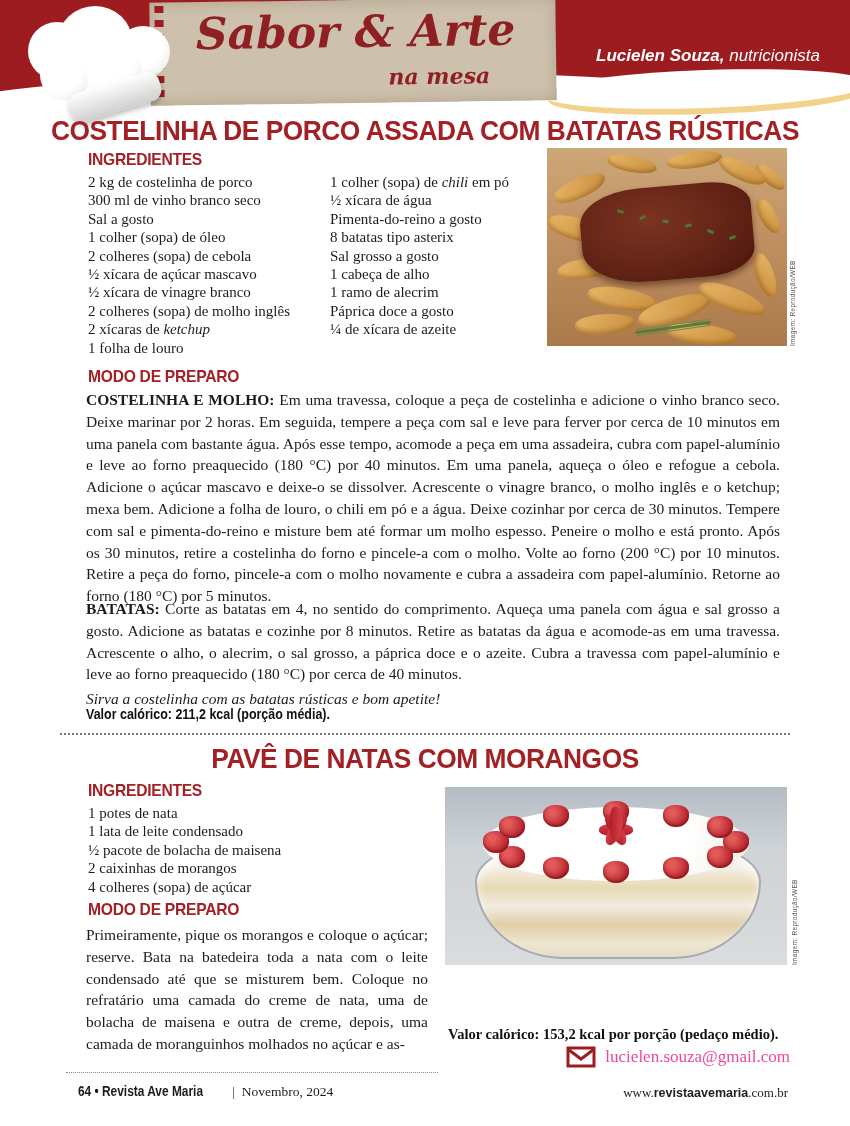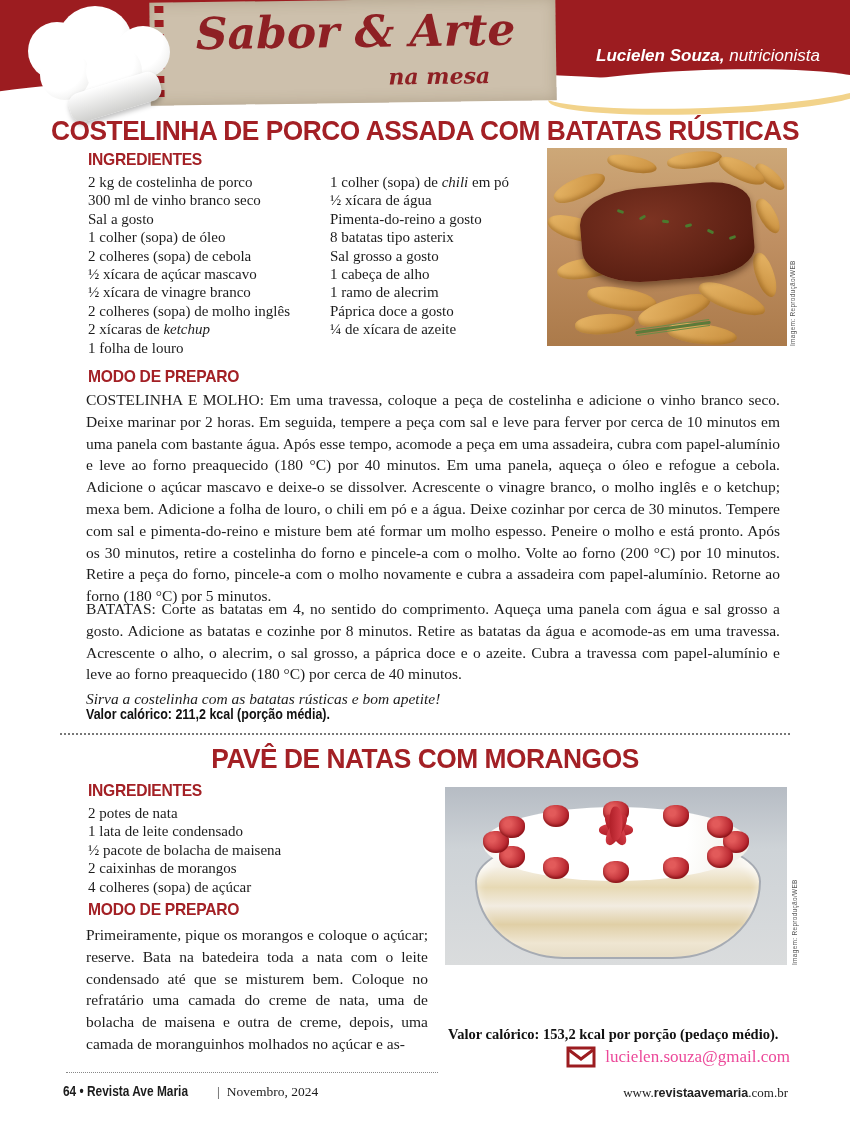--- a/index.html
+++ b/index.html
@@ -45,21 +45,21 @@
   .title { position:absolute; left:0; width:850px; text-align:center;
     font-family:"Liberation Sans", sans-serif; font-weight:bold; font-size:28px;
     color:#a32025; transform:scaleX(0.94); letter-spacing:-0.5px; }
   .sec-h { position:absolute; font-family:"Liberation Sans", sans-serif; font-weight:bold;
     font-size:17px; color:#a32025; transform:scaleX(0.92); transform-origin:left center;
     letter-spacing:-0.3px; }
   .ing { font-size:15px; line-height:18.4px; }
   .ing-col { position:absolute; }
   .body-just { position:absolute; margin:0; text-align:justify;
     font-size:15.5px; line-height:21.8px; }
-  .body-just strong { font-weight:normal; }
+  .body-just strong { font-weight:bold; }
   .serve { position:absolute; font-style:italic; font-size:15.5px; }
   .cal-cond { position:absolute; font-family:"Liberation Sans", sans-serif; font-weight:bold;
     font-size:14.5px; transform:scaleX(0.86); transform-origin:left center; color:#111; }
   .cal-serif { position:absolute; font-weight:bold; font-size:14.5px; color:#111; }
   .dotted { position:absolute; border-top:2px dotted #777; height:0; }
   .dotted-thin { position:absolute; border-top:1px dotted #888; height:0; }
   .vcap { position:absolute; writing-mode:vertical-rl; transform:rotate(180deg);
     font-family:"Liberation Sans", sans-serif; font-size:6.5px; color:#555; letter-spacing:.3px; }
   
   .photo1 { position:absolute; top:148px; left:547px; width:240px; height:198px;
@@ -85,21 +85,21 @@
     border-radius:50%; background:radial-gradient(circle at 45% 35%, #ffffff 55%, #efece3); }
   .berry { position:absolute; width:26px; height:22px;
     background:radial-gradient(circle at 35% 35%, #e25a5a 15%, #b3202a 75%);
     border-radius:50% 50% 58% 58%; box-shadow:inset 0 -2px 3px rgba(90,0,0,.5); }
   .slice { position:absolute; width:34px; height:13px;
     background:linear-gradient(#d8404a,#b01f28); border-radius:50% 50% 40% 40%; }
   
   .email-row { position:absolute; top:1046px; left:448px; width:342px;
     display:flex; justify-content:flex-end; align-items:center; gap:9px; }
   .email-text { font-size:17px; color:#ec4899; }
-  .foot-left { position:absolute; top:1083px; left:63px; display:flex; align-items:baseline; gap:7px; }
+  .foot-left { position:absolute; top:1083px; left:78px; display:flex; align-items:baseline; gap:7px; }
   .foot-num { font-family:"Liberation Sans", sans-serif; font-weight:bold; font-size:14px;
     transform:scaleX(0.85); transform-origin:left center; white-space:nowrap; }
   .foot-sep { color:#333; font-size:13px; }
   .foot-issue { font-size:13.5px; }
   .foot-right { position:absolute; top:1085px; right:62px; font-size:13px; color:#222; }
   .foot-right b { font-family:"Liberation Sans", sans-serif; font-size:12.5px; }
 </style>
 </head>
 <body>
 
@@ -192,21 +192,21 @@
 
   <div class="cal-cond" style="top:706px; left:86px;">Valor calórico: 211,2 kcal (porção média).</div>
 
   <div class="dotted" style="top:733px; left:60px; width:730px;"></div>
 
   <div class="title" style="top:743px;">PAVÊ DE NATAS COM MORANGOS</div>
 
   <div class="sec-h" style="top:781px; left:88px;">INGREDIENTES</div>
 
   <div class="ing-col" style="top:804px; left:88px;">
-    <div class="ing">2 potes de nata</div>
+    <div class="ing">1 potes de nata</div>
     <div class="ing">1 lata de leite condensado</div>
     <div class="ing">½ pacote de bolacha de maisena</div>
     <div class="ing">2 caixinhas de morangos</div>
     <div class="ing">4 colheres (sopa) de açúcar</div>
   </div>
 
   <div class="sec-h" style="top:900px; left:88px;">MODO DE PREPARO</div>
 
   <p class="body-just" style="top:924px; left:86px; width:342px;">Primeiramente, pique os morangos e coloque o açúcar; reserve. Bata na batedeira toda a nata com o leite condensado até que se misturem bem. Coloque no refratário uma camada do creme de nata, uma de bolacha de maisena e outra de creme, depois, uma camada de moranguinhos molhados no açúcar e as-</p>
 

